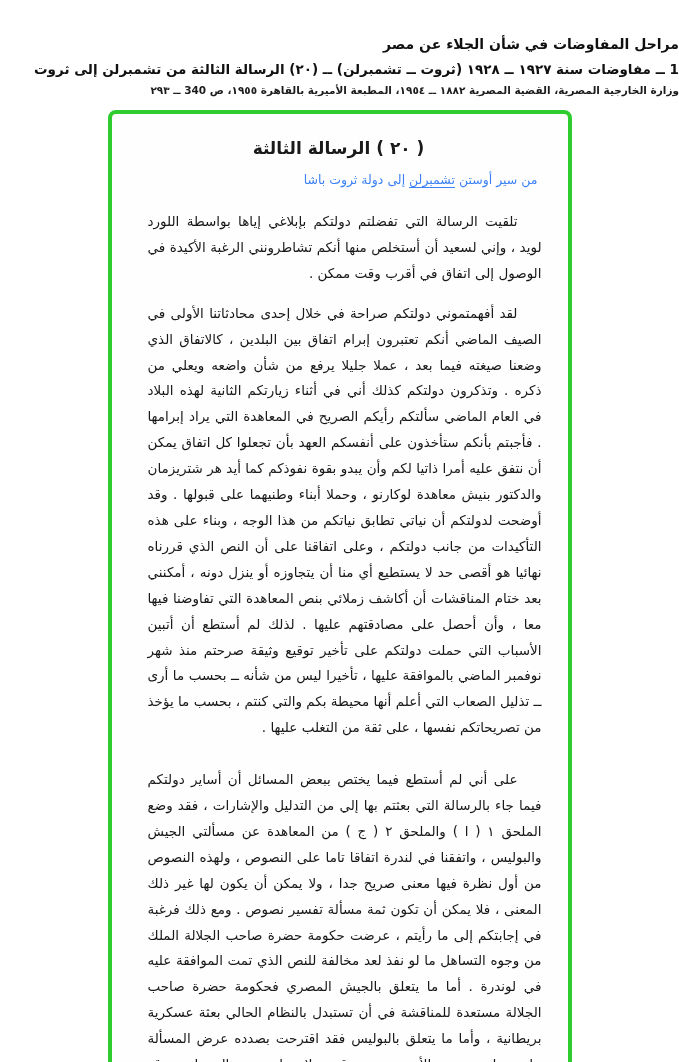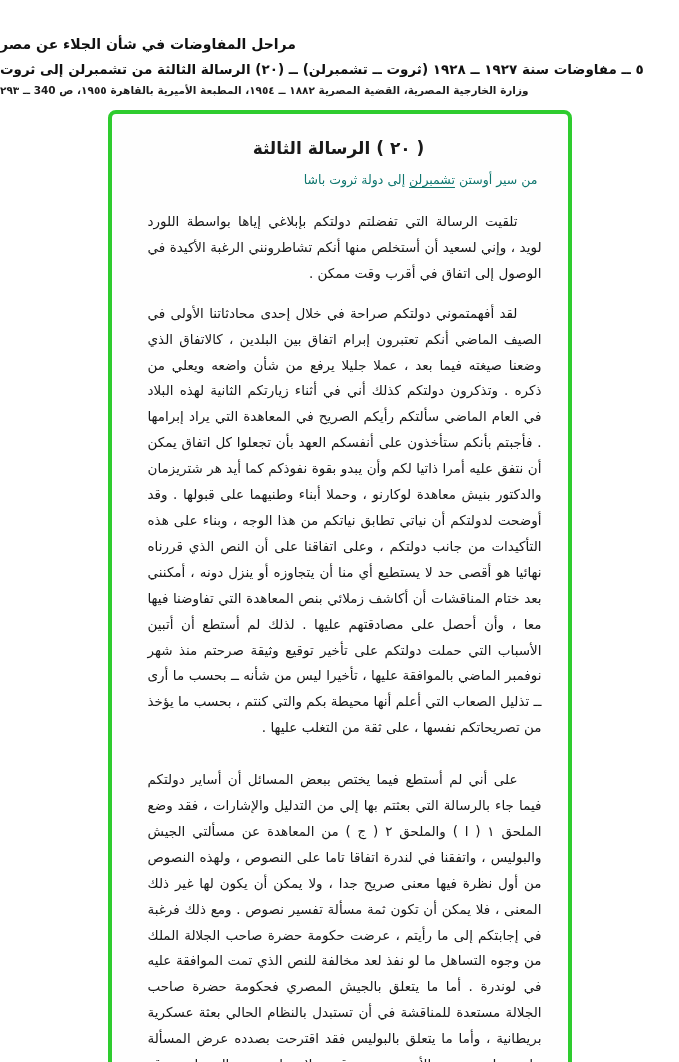--- a/index.html
+++ b/index.html
@@ -10,21 +10,21 @@
   }
   body {
     width: 679px;
     height: 1062px;
     direction: rtl;
     position: relative;
     overflow: hidden;
     color: #111;
   }
   .header {
-    text-align: left;
+    text-align: right;
     padding-top: 36px;
   }
   .header-line1 {
     font-size: 14px;
     font-weight: bold;
     letter-spacing: 0.2px;
   }
   .header-line2 {
     font-size: 13.5px;
     font-weight: bold;
@@ -48,21 +48,21 @@
   }
   .doc-title {
     text-align: center;
     font-size: 17px;
     font-weight: bold;
     color: #1a1a1a;
     margin-top: 4px;
   }
   .doc-subtitle {
     font-size: 12.5px;
-    color: #0f766e;
+    color: #3b82f6;
     margin-top: 14px;
     margin-right: 4px;
     margin-left: 210px;
     white-space: nowrap;
   }
   .doc-subtitle .u {
     text-decoration: underline;
     text-underline-offset: 3px;
   }
   .doc-body {
@@ -86,21 +86,21 @@
     font-weight: bold;
     margin-top: 14px;
     color: #111;
   }
 </style>
 </head>
 <body>
 
 <div class="header">
   <div class="header-line1">مراحل المفاوضات في شأن الجلاء عن مصر</div>
-  <div class="header-line2">٥ ــ مفاوضات سنة ١٩٢٧ ــ ١٩٢٨ (ثروت ــ تشمبرلن) ــ (٢٠) الرسالة الثالثة من تشمبرلن إلى ثروت</div>
+  <div class="header-line2">1 ــ مفاوضات سنة ١٩٢٧ ــ ١٩٢٨ (ثروت ــ تشمبرلن) ــ (٢٠) الرسالة الثالثة من تشمبرلن إلى ثروت</div>
   <div class="header-line3">وزارة الخارجية المصرية، القضية المصرية ١٨٨٢ ــ ١٩٥٤، المطبعة الأميرية بالقاهرة ١٩٥٥، ص 340 ــ ٢٩٣</div>
 </div>
 
 <div class="scan-box">
   <div class="doc-title">( ٢٠ ) الرسالة الثالثة</div>
   <div class="doc-subtitle">
     <span>من سير أوستن </span><span class="u">تشمبرلن</span><span> إلى دولة ثروت باشا</span>
   </div>
   <div class="doc-body">
       <p class="para">تلقيت الرسالة التي تفضلتم دولتكم بإبلاغي إياها بواسطة اللورد لويد ، وإني لسعيد أن أستخلص منها أنكم تشاطرونني الرغبة الأكيدة في الوصول إلى اتفاق في أقرب وقت ممكن .</p>

